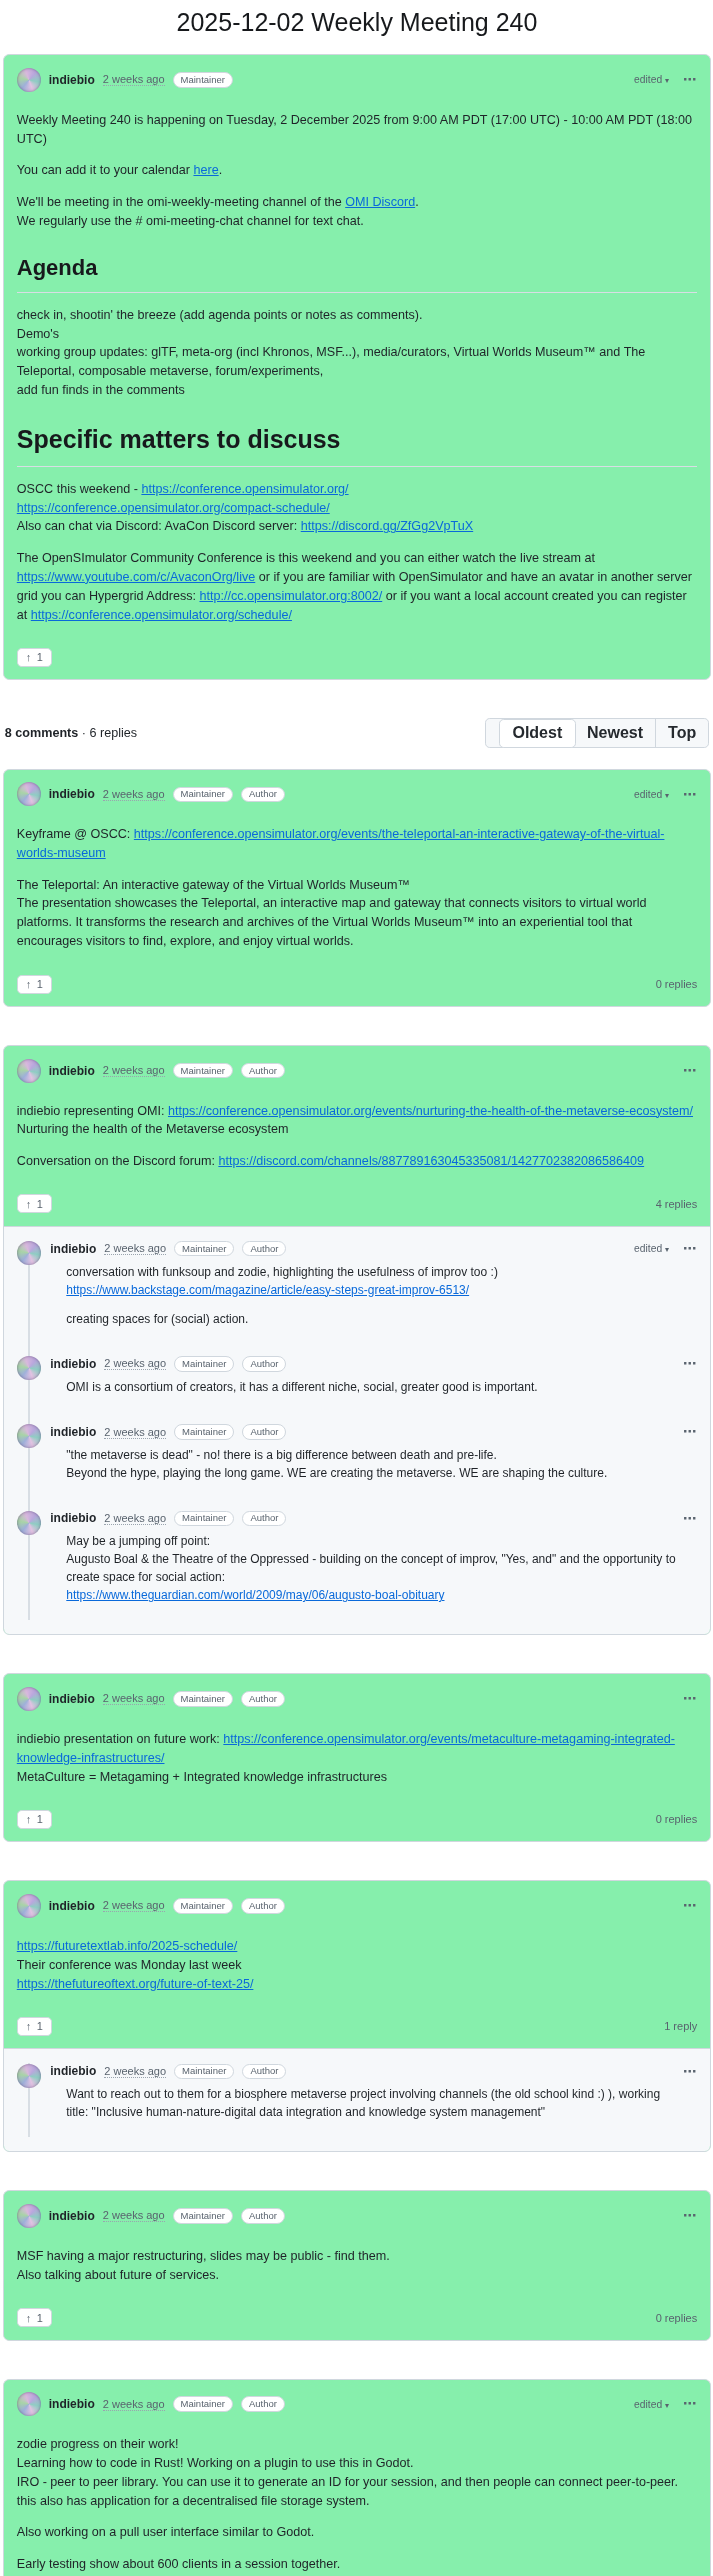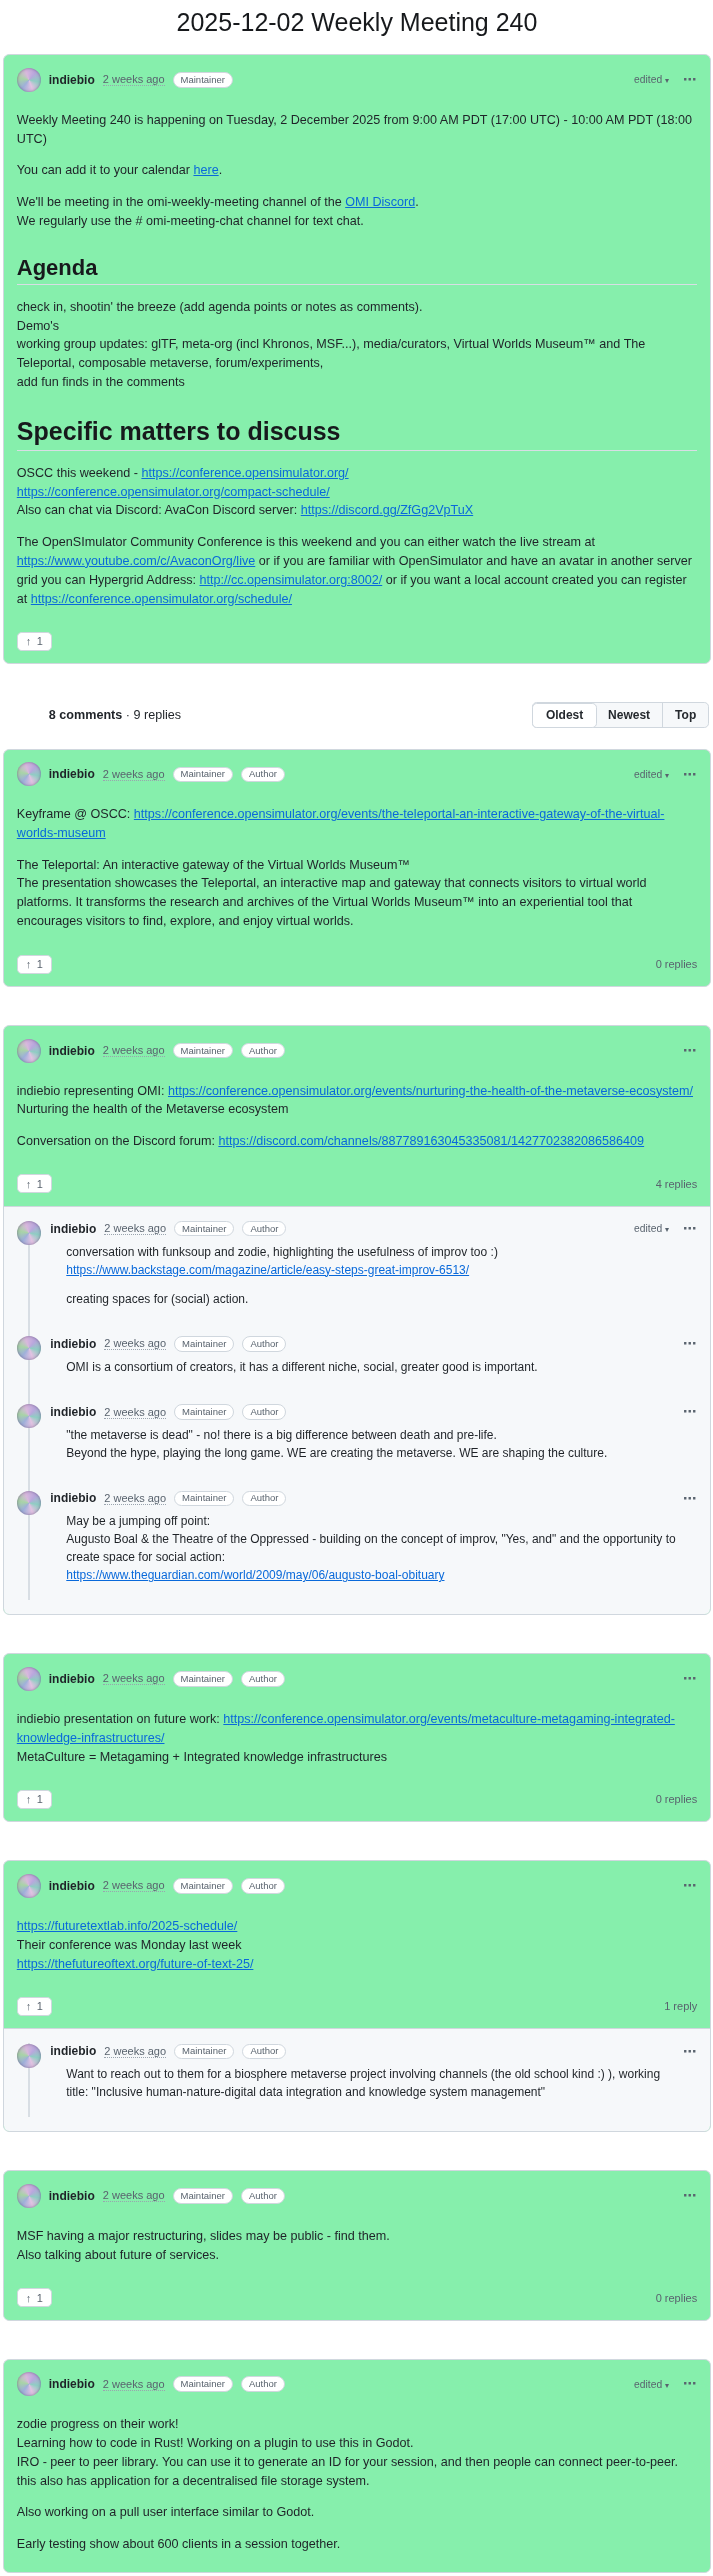--- a/index.html
+++ b/index.html
@@ -41,21 +41,21 @@
   .hright { margin-left:auto; display:flex; align-items:center; gap:14px; }
   .edited { color:#59636e; font-size:10.3px; cursor:pointer; white-space:nowrap; }
   .edited .caret { font-size:8px; color:#59636e; }
   .kebab { color:#59636e; font-size:13.4px; font-weight:700; cursor:pointer; letter-spacing:0.8px; line-height:1; }
 
   .cbody { padding:6.3px 12.6px 6.3px; line-height:1.5; }
   .cbody p { margin:12.6px 0; }
   .ln { display:block; }
   .lk { color:#0969da; text-decoration:underline; cursor:pointer; word-break:break-word; }
 
-  .mdh { font-weight:700; border-bottom:0.8px solid #d8dee4; padding-bottom:0; margin:20.5px 0 12.6px; color:#17191c; }
+  .mdh { font-weight:700; border-bottom:0.8px solid #d8dee4; padding-bottom:8px; margin:20.5px 0 12.6px; color:#17191c; }
   .mdh.h-agenda { font-size:22px; }
   .mdh.h-specific { font-size:25px; }
 
   .cfoot {
     display:flex; align-items:center; justify-content:space-between;
     padding:4.7px 12.6px 12.6px;
   }
   .upvote {
     display:inline-flex; align-items:center; gap:5.5px;
     border:0.8px solid #d0d7de; border-radius:4.7px; background:#fff;
@@ -76,25 +76,25 @@
   .reply { display:flex; gap:9.5px; padding:9.5px 0 8px; position:relative; }
   .rmain { flex:1; min-width:0; }
   .rhead { display:flex; align-items:center; gap:8px; }
   .rbody { margin-top:6.3px; font-size:12px; line-height:1.5; }
   .rbody p { margin:0 16px 11px; }
   .reply .avatar { position:relative; z-index:1; }
 
   
   .cbar { display:flex; align-items:center; justify-content:space-between; margin:0 0 20.5px; padding:0 1.6px; }
   .cbar-left { font-size:12.6px; }
-  .ccount { font-weight:700;margin-left:44px; }
+  .ccount { font-weight:700; }
   .csep, .crepl { font-weight:400; color:#1f2328; }
   .sort {
     display:flex; align-items:stretch; background:#f6f8fa;
-    border:0.8px solid #d0d7de; border-radius:4.7px; font-size:12px; overflow:visible;
+    border:0.8px solid #d0d7de; border-radius:4.7px; font-size:16px; overflow:visible;padding-left:14px;
   }
   .sort-item { padding:4.7px 12px; color:#25292e; cursor:pointer; border-left:0.8px solid transparent; }
   .sort-item + .sort-item { border-left:0.8px solid #d0d7de;font-weight:bold; }
   .sort-item.selected {
     background:#fff; border:0.8px solid #d0d7de; border-radius:4.7px;
     font-weight:700; margin:-0.8px; padding:4.7px 12.6px;
   }
   .sort-item.selected + .sort-item { border-left:none; }
 </style>
 </head>
@@ -144,21 +144,21 @@
           <span class="uarrow">↑</span>
           <span>1</span>
         </span>
     </div>
   </div>
 
   <div class="cbar">
     <div class="cbar-left">
       <span class="ccount">8 comments</span>
       <span class="csep">·</span>
-      <span class="crepl">9 replies</span>
+      <span class="crepl">6 replies</span>
     </div>
     <div class="sort">
       <span class="sort-item selected">Oldest</span>
       <span class="sort-item">Newest</span>
       <span class="sort-item">Top</span>
     </div>
   </div>
 
   <div class="card">
     <div class="chead">

